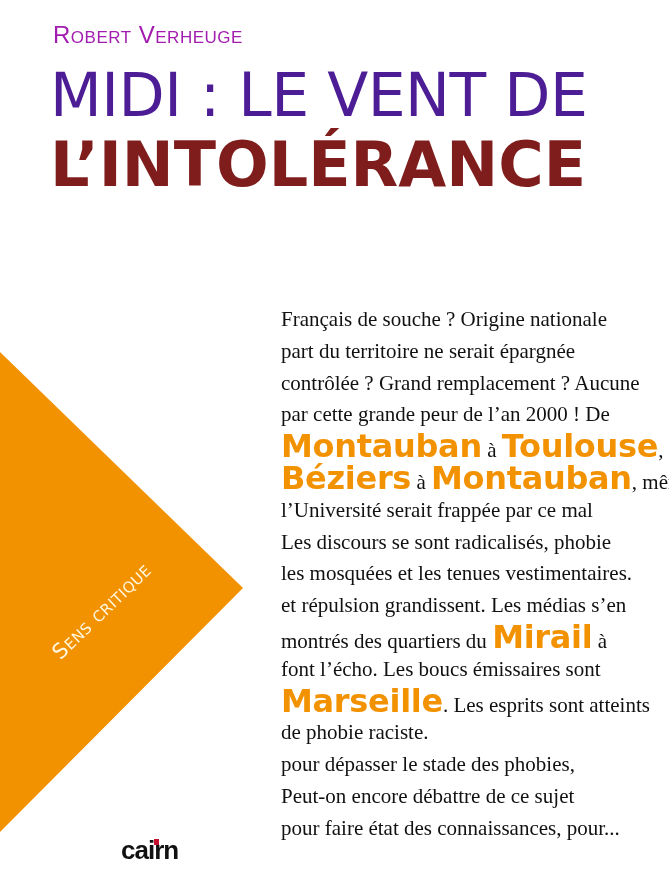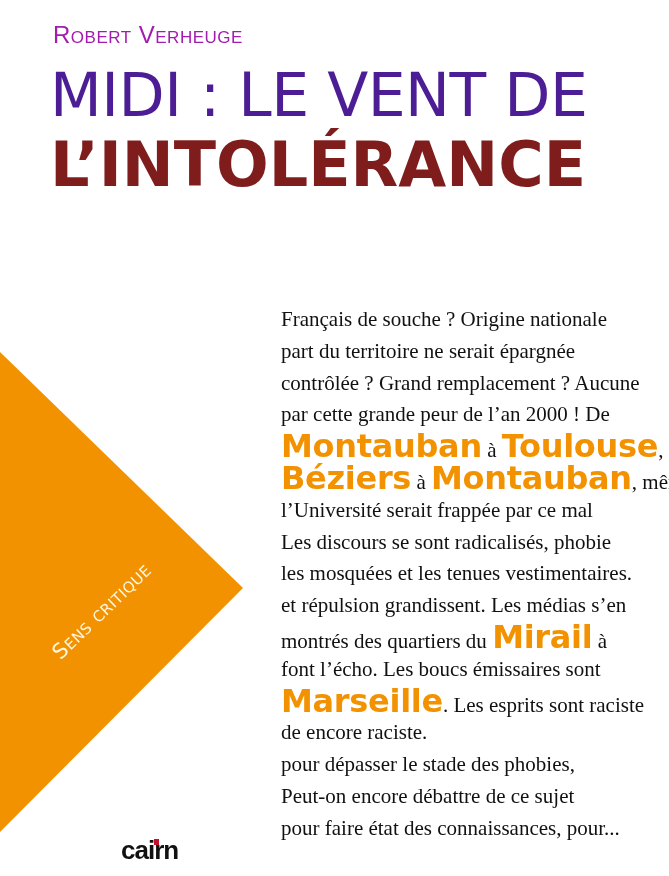--- a/index.html
+++ b/index.html
@@ -66,22 +66,22 @@
       <div class="line"><span>contrôlée ? Grand remplacement ? Aucune</span></div>
       <div class="line"><span>par cette grande peur de l’an 2000 ! De</span></div>
       <div class="line"><span class="hl">Montauban</span><span> à </span><span class="hl">Toulouse</span><span>, de</span></div>
       <div class="line"><span class="hl">Béziers</span><span> à </span><span class="hl">Montauban</span><span>, même</span></div>
       <div class="line"><span>l’Université serait frappée par ce mal</span></div>
       <div class="line"><span>Les discours se sont radicalisés, phobie</span></div>
       <div class="line"><span>les mosquées et les tenues vestimentaires.</span></div>
       <div class="line"><span>et répulsion grandissent. Les médias s’en</span></div>
       <div class="line"><span>montrés des quartiers du </span><span class="hl">Mirail</span><span> à</span></div>
       <div class="line"><span>font l’écho. Les boucs émissaires sont</span></div>
-      <div class="line"><span class="hl">Marseille</span><span>. Les esprits sont raciste</span></div>
-      <div class="line"><span>de encore raciste.</span></div>
+      <div class="line"><span class="hl">Marseille</span><span>. Les esprits sont atteints</span></div>
+      <div class="line"><span>de phobie raciste.</span></div>
       <div class="line"><span>pour dépasser le stade des phobies,</span></div>
       <div class="line"><span>Peut-on encore débattre de ce sujet</span></div>
       <div class="line"><span>pour faire état des connaissances, pour...</span></div>
     </div>
 
   <div class="publisher">
     <span>cairn</span>
     <span class="idot"></span>
   </div>
 </div>

